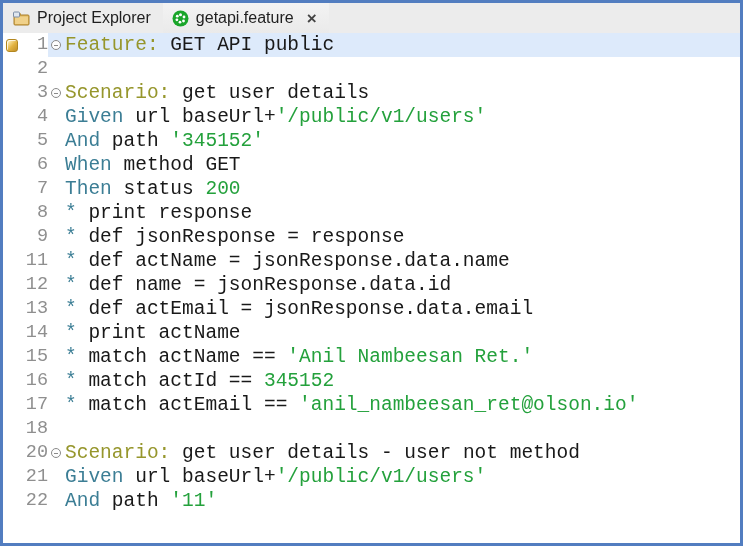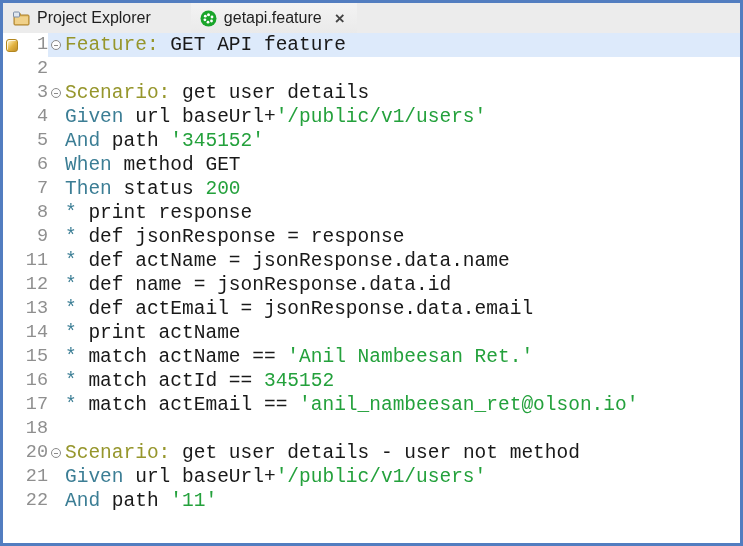--- a/index.html
+++ b/index.html
@@ -30,21 +30,20 @@
     font-family:"Liberation Sans", sans-serif;
     display:flex;flex-direction:column;
     overflow:hidden;background:var(--c-editor_bg);
   }
   
   .tabbar{
     height:30px;flex:0 0 30px;
     background:var(--c-tabbar_bg);
     display:flex;align-items:stretch;
     padding-left:1px;
-    gap:28px;
   }
   .tab{
     display:flex;align-items:center;gap:7px;
     padding:0 12px 0 9px;
     font-size:16px;color:var(--c-tab_text);
     cursor:default;white-space:nowrap;
   }
   .tab.active{background:linear-gradient(#f3f3f3,#eaeaea);}
   .tab .icon{width:17px;height:17px;display:inline-block;flex:0 0 17px;}
   .close{
@@ -131,21 +130,21 @@
   <div class="editor">
     <div id="lines">
         <div class="line hl">
           <span class="marker-cell">
             <span class="task-marker"></span>
           </span>
           <span class="lnum">1</span>
           <span class="fold-cell">
             <span class="fold-marker"></span>
           </span>
-          <span class="code"><span class="tok-gherkin">Feature:</span><span class="tok-plain"> GET API feature</span></span>
+          <span class="code"><span class="tok-gherkin">Feature:</span><span class="tok-plain"> GET API public</span></span>
         </div>
         <div class="line">
           <span class="marker-cell"></span>
           <span class="lnum">2</span>
           <span class="fold-cell"></span>
           <span class="code"></span>
         </div>
         <div class="line">
           <span class="marker-cell"></span>
           <span class="lnum">3</span>

